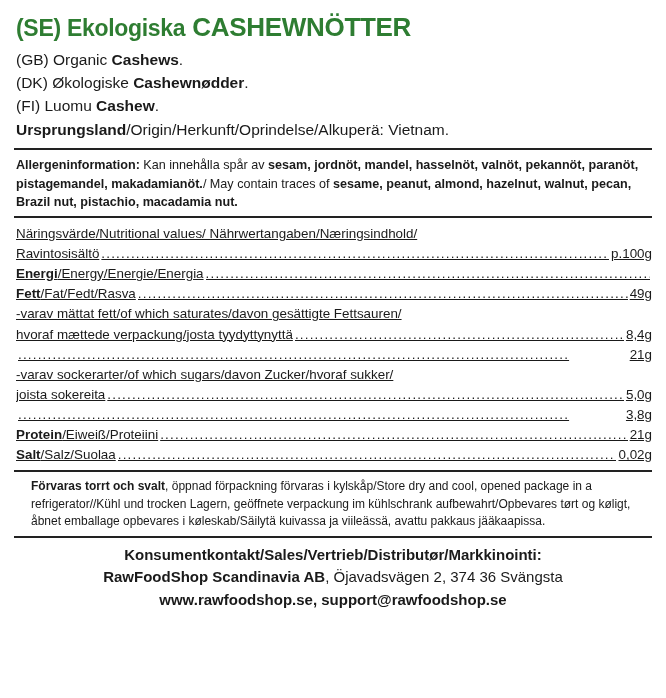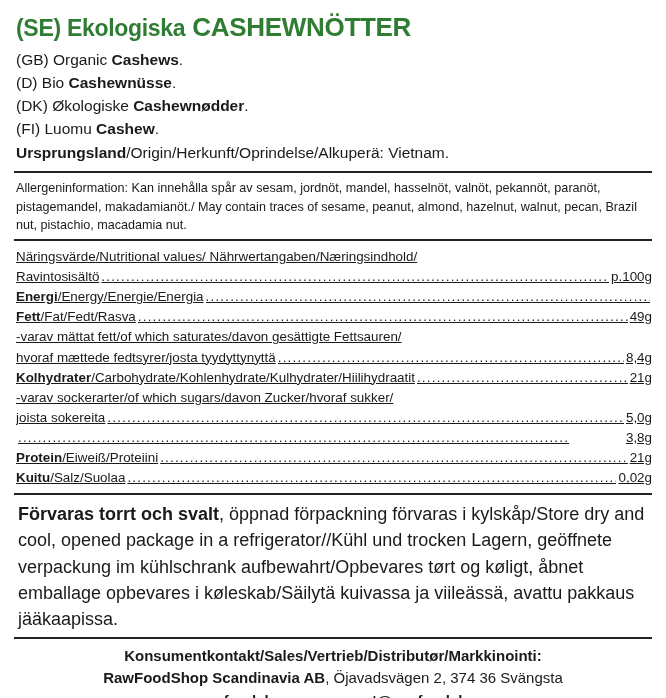--- a/index.html
+++ b/index.html
@@ -47,21 +47,21 @@
   hr.rule {
     border: none;
     border-top: 2px solid #222;
     margin: 5px 0 6px 0;
   }
   .allerg {
     font-size: 12.6px;
     line-height: 1.45;
     margin: 0 0 2px 2px;
   }
-  .allerg .b { font-weight: normal; margin-top: 43px; }
+  .allerg .b { font-weight: bold; margin-top: 43px; }
   .nut {
     margin: 2px 0 0 2px;
   }
   .nrow {
     font-size: 13.4px;
     line-height: 1.5;
     display: flex;
     align-items: baseline;
     white-space: nowrap;
     overflow: hidden;
@@ -77,23 +77,23 @@
     color: #222;
     margin: 0 2px;
   }
   .nrow .val {
     flex: 0 0 auto;
     text-align: left;
     font-weight: normal;
   }
   .nrow.plain { display: block; }
   .store {
-    font-size: 18px;
+    font-size: 12px;
     line-height: 1.45;
-    margin: 0 0 2px 4px;
+    margin: 0 0 2px 17px;
   }
   .store .b { font-weight: bold; }
   .footer {
     text-align: center;
     font-size: 15px;
     line-height: 1.5;
     margin-top: 4px;
   }
   .footer .l1 { font-weight: bold; }
   .footer .l2 .co { font-weight: bold; }
@@ -107,23 +107,20 @@
   <div class="title">
     <span class="small">(SE) Ekologiska</span>
     <span>CASHEWNÖTTER</span>
   </div>
 
   <div>
     <div class="langline">
       <span class="pfx">(GB) Organic </span><span class="nm">Cashews</span><span class="pfx">.</span>
     </div>
     <div class="langline">
-      <span class="pfx">(D) Bio </span><span class="nm">Cashewnüsse</span><span class="pfx">.</span>
-    </div>
-    <div class="langline">
       <span class="pfx">(DK) Økologiske </span><span class="nm">Cashewnødder</span><span class="pfx">.</span>
     </div>
     <div class="langline">
       <span class="pfx">(FI) Luomu </span><span class="nm">Cashew</span><span class="pfx">.</span>
     </div>
   </div>
 
   <div class="origin">
     <span class="b">Ursprungsland</span><span>/Origin/Herkunft/Oprindelse/Alkuperä: Vietnam.</span>
   </div>
@@ -155,27 +152,26 @@
       <span class="lbl"><span class="b">Fett</span><span>/Fat/Fedt/Rasva</span></span>
       <span class="dots">................................................................................................................</span>
       <span class="val">49g</span>
     </div>
 
     <div class="nrow plain">
       <span class="lbl">-varav mättat fett/of which saturates/davon gesättigte Fettsauren/</span>
     </div>
 
     <div class="nrow">
-      <span class="lbl">hvoraf mættede fedtsyrer/josta tyydyttynyttä</span>
+      <span class="lbl">hvoraf mættede verpackung/josta tyydyttynyttä</span>
       <span class="dots">................................................................................................................</span>
       <span class="val">8,4g</span>
     </div>
 
     <div class="nrow">
-      <span class="lbl"><span class="b">Kolhydrater</span><span>/Carbohydrate/Kohlenhydrate/Kulhydrater/Hiilihydraatit</span></span>
       <span class="dots">................................................................................................................</span>
       <span class="val">21g</span>
     </div>
 
     <div class="nrow plain">
       <span class="lbl">-varav sockerarter/of which sugars/davon Zucker/hvoraf sukker/</span>
     </div>
 
     <div class="nrow">
       <span class="lbl">joista sokereita</span>
@@ -188,21 +184,21 @@
       <span class="val">3,8g</span>
     </div>
 
     <div class="nrow">
       <span class="lbl"><span class="b">Protein</span><span>/Eiweiß/Proteiini</span></span>
       <span class="dots">................................................................................................................</span>
       <span class="val">21g</span>
     </div>
 
     <div class="nrow">
-      <span class="lbl"><span class="b">Kuitu</span><span>/Salz/Suolaa</span></span>
+      <span class="lbl"><span class="b">Salt</span><span>/Salz/Suolaa</span></span>
       <span class="dots">................................................................................................................</span>
       <span class="val">0,02g</span>
     </div>
   </div>
 
   <hr class="rule">
 
   <div class="store">
     <span class="b">Förvaras torrt och svalt</span><span>, öppnad förpackning förvaras i kylskåp/Store dry and cool, opened package in a refrigerator//Kühl und trocken Lagern, geöffnete verpackung im kühlschrank aufbewahrt/Opbevares tørt og køligt, åbnet emballage opbevares i køleskab/Säilytä kuivassa ja viileässä, avattu pakkaus jääkaapissa.</span>
   </div>

